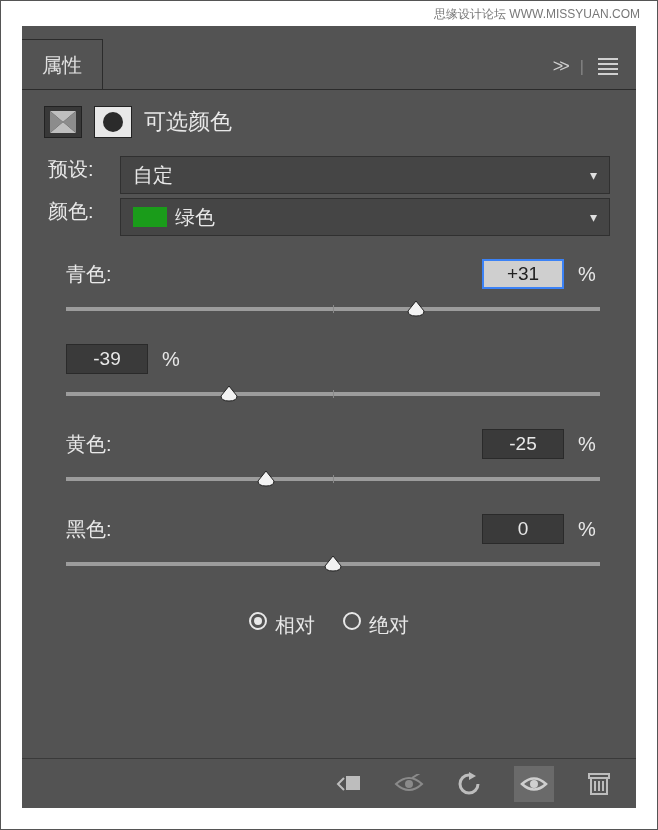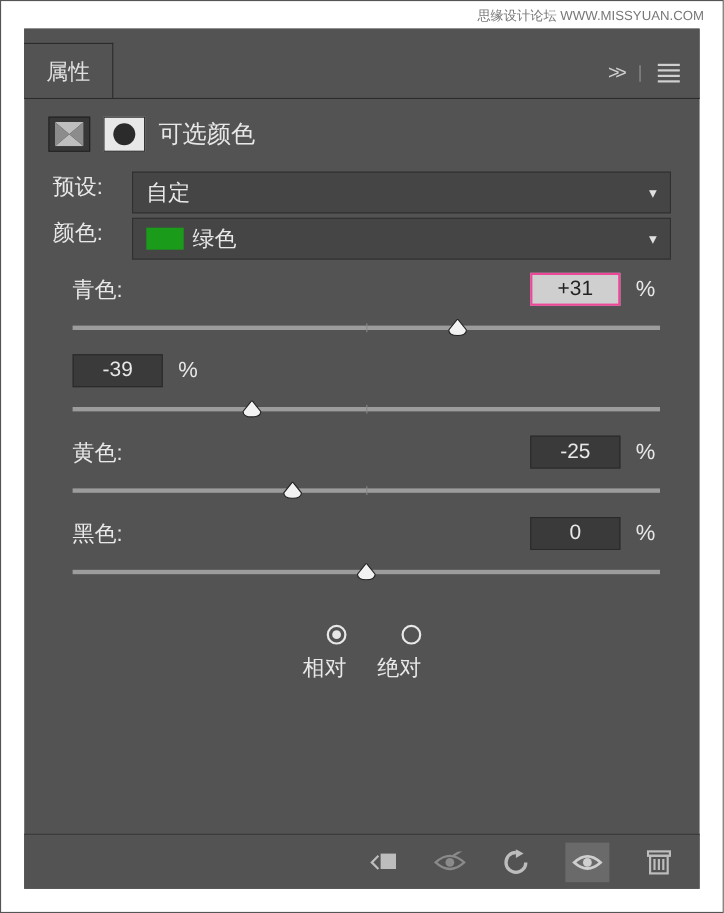--- a/index.html
+++ b/index.html
@@ -118,21 +118,21 @@
       color: #e8e8e8;
       font-size: 20px;
     }
     .dropdown .swatch {
       width: 34px; height: 20px;
       background: #1a9c1a;
       margin-right: 8px;
     }
     .dropdown .dd-left { display: flex; align-items: center; }
     .chev { font-size: 14px; color: #e0e0e0; }
-    .slider-block { margin: 10px 0 10px 0; }
+    .slider-block { margin: 21px 0 10px 0; }
     .slider-head {
       display: flex;
       align-items: center;
       padding: 0 10px 0 18px;
     }
     .slider-label {
       color: #e8e8e8;
       font-size: 20px;
       flex: 1;
     }
@@ -140,21 +140,21 @@
       width: 82px;
       height: 30px;
       background: #3a3a3a;
       border: 1px solid #2a2a2a;
       color: #e8e8e8;
       font-size: 19px;
       text-align: center;
       font-family: inherit;
     }
     .value-input.selected {
-      border: 2px solid #ec4899;
+      border: 2px solid #3b82f6;
       background: #cfcfcf;
       color: #222;
     }
     .pct { color: #e8e8e8; font-size: 20px; margin-left: 14px; width: 22px; }
     .slider-track {
       position: relative;
       height: 24px;
       margin: 10px 10px 0 18px;
     }
     .track-line {
@@ -179,25 +179,24 @@
     }
     .thumb svg { width: 18px; height: 16px; display: block; }
     .radio-row {
       display: flex;
       justify-content: center;
       gap: 28px;
       margin-top: 24px;
     }
     .radio {
       display: flex;
-      align-items: flex-end;
+      align-items: flex-start;
       gap: 8px;
       color: #e8e8e8;
       font-size: 20px;
-      flex-direction: column;
     }
     .radio .r-outer {
       width: 18px; height: 18px; border-radius: 50%;
       border: 2px solid #e8e8e8;
       display: flex; align-items: center; justify-content: center;
     }
     .radio .r-inner {
       width: 8px; height: 8px; border-radius: 50%;
       background: #e8e8e8;
     }

